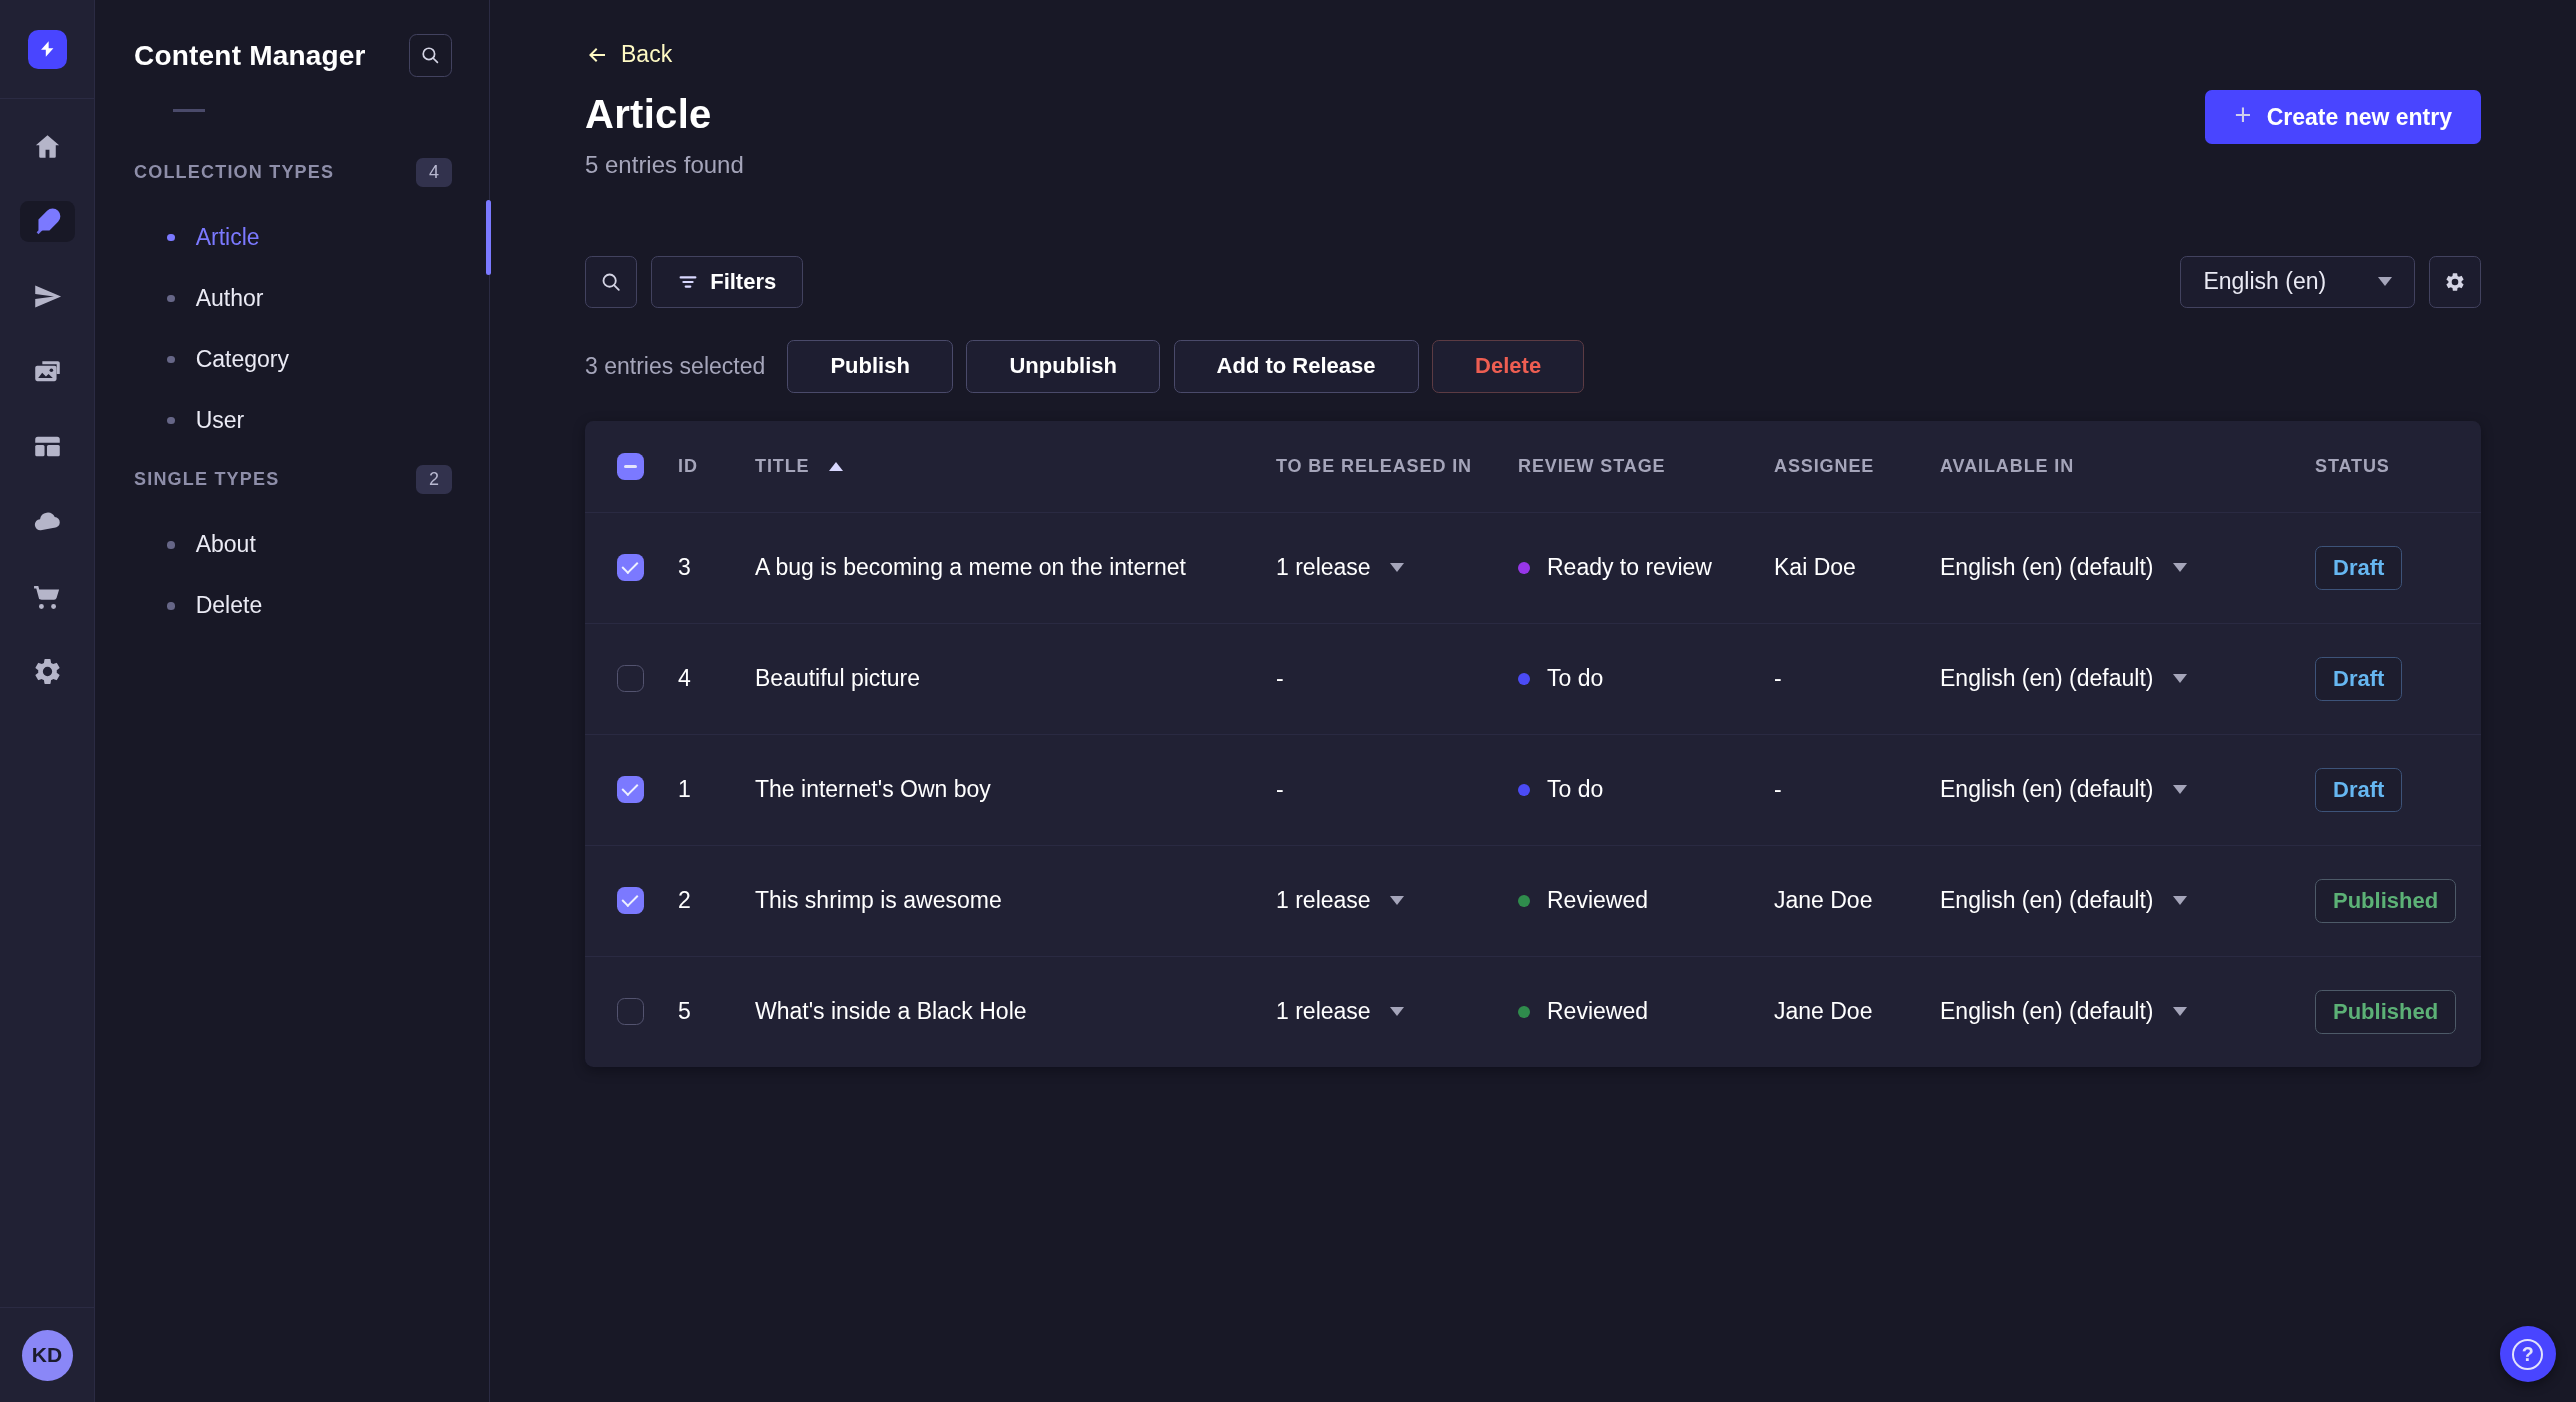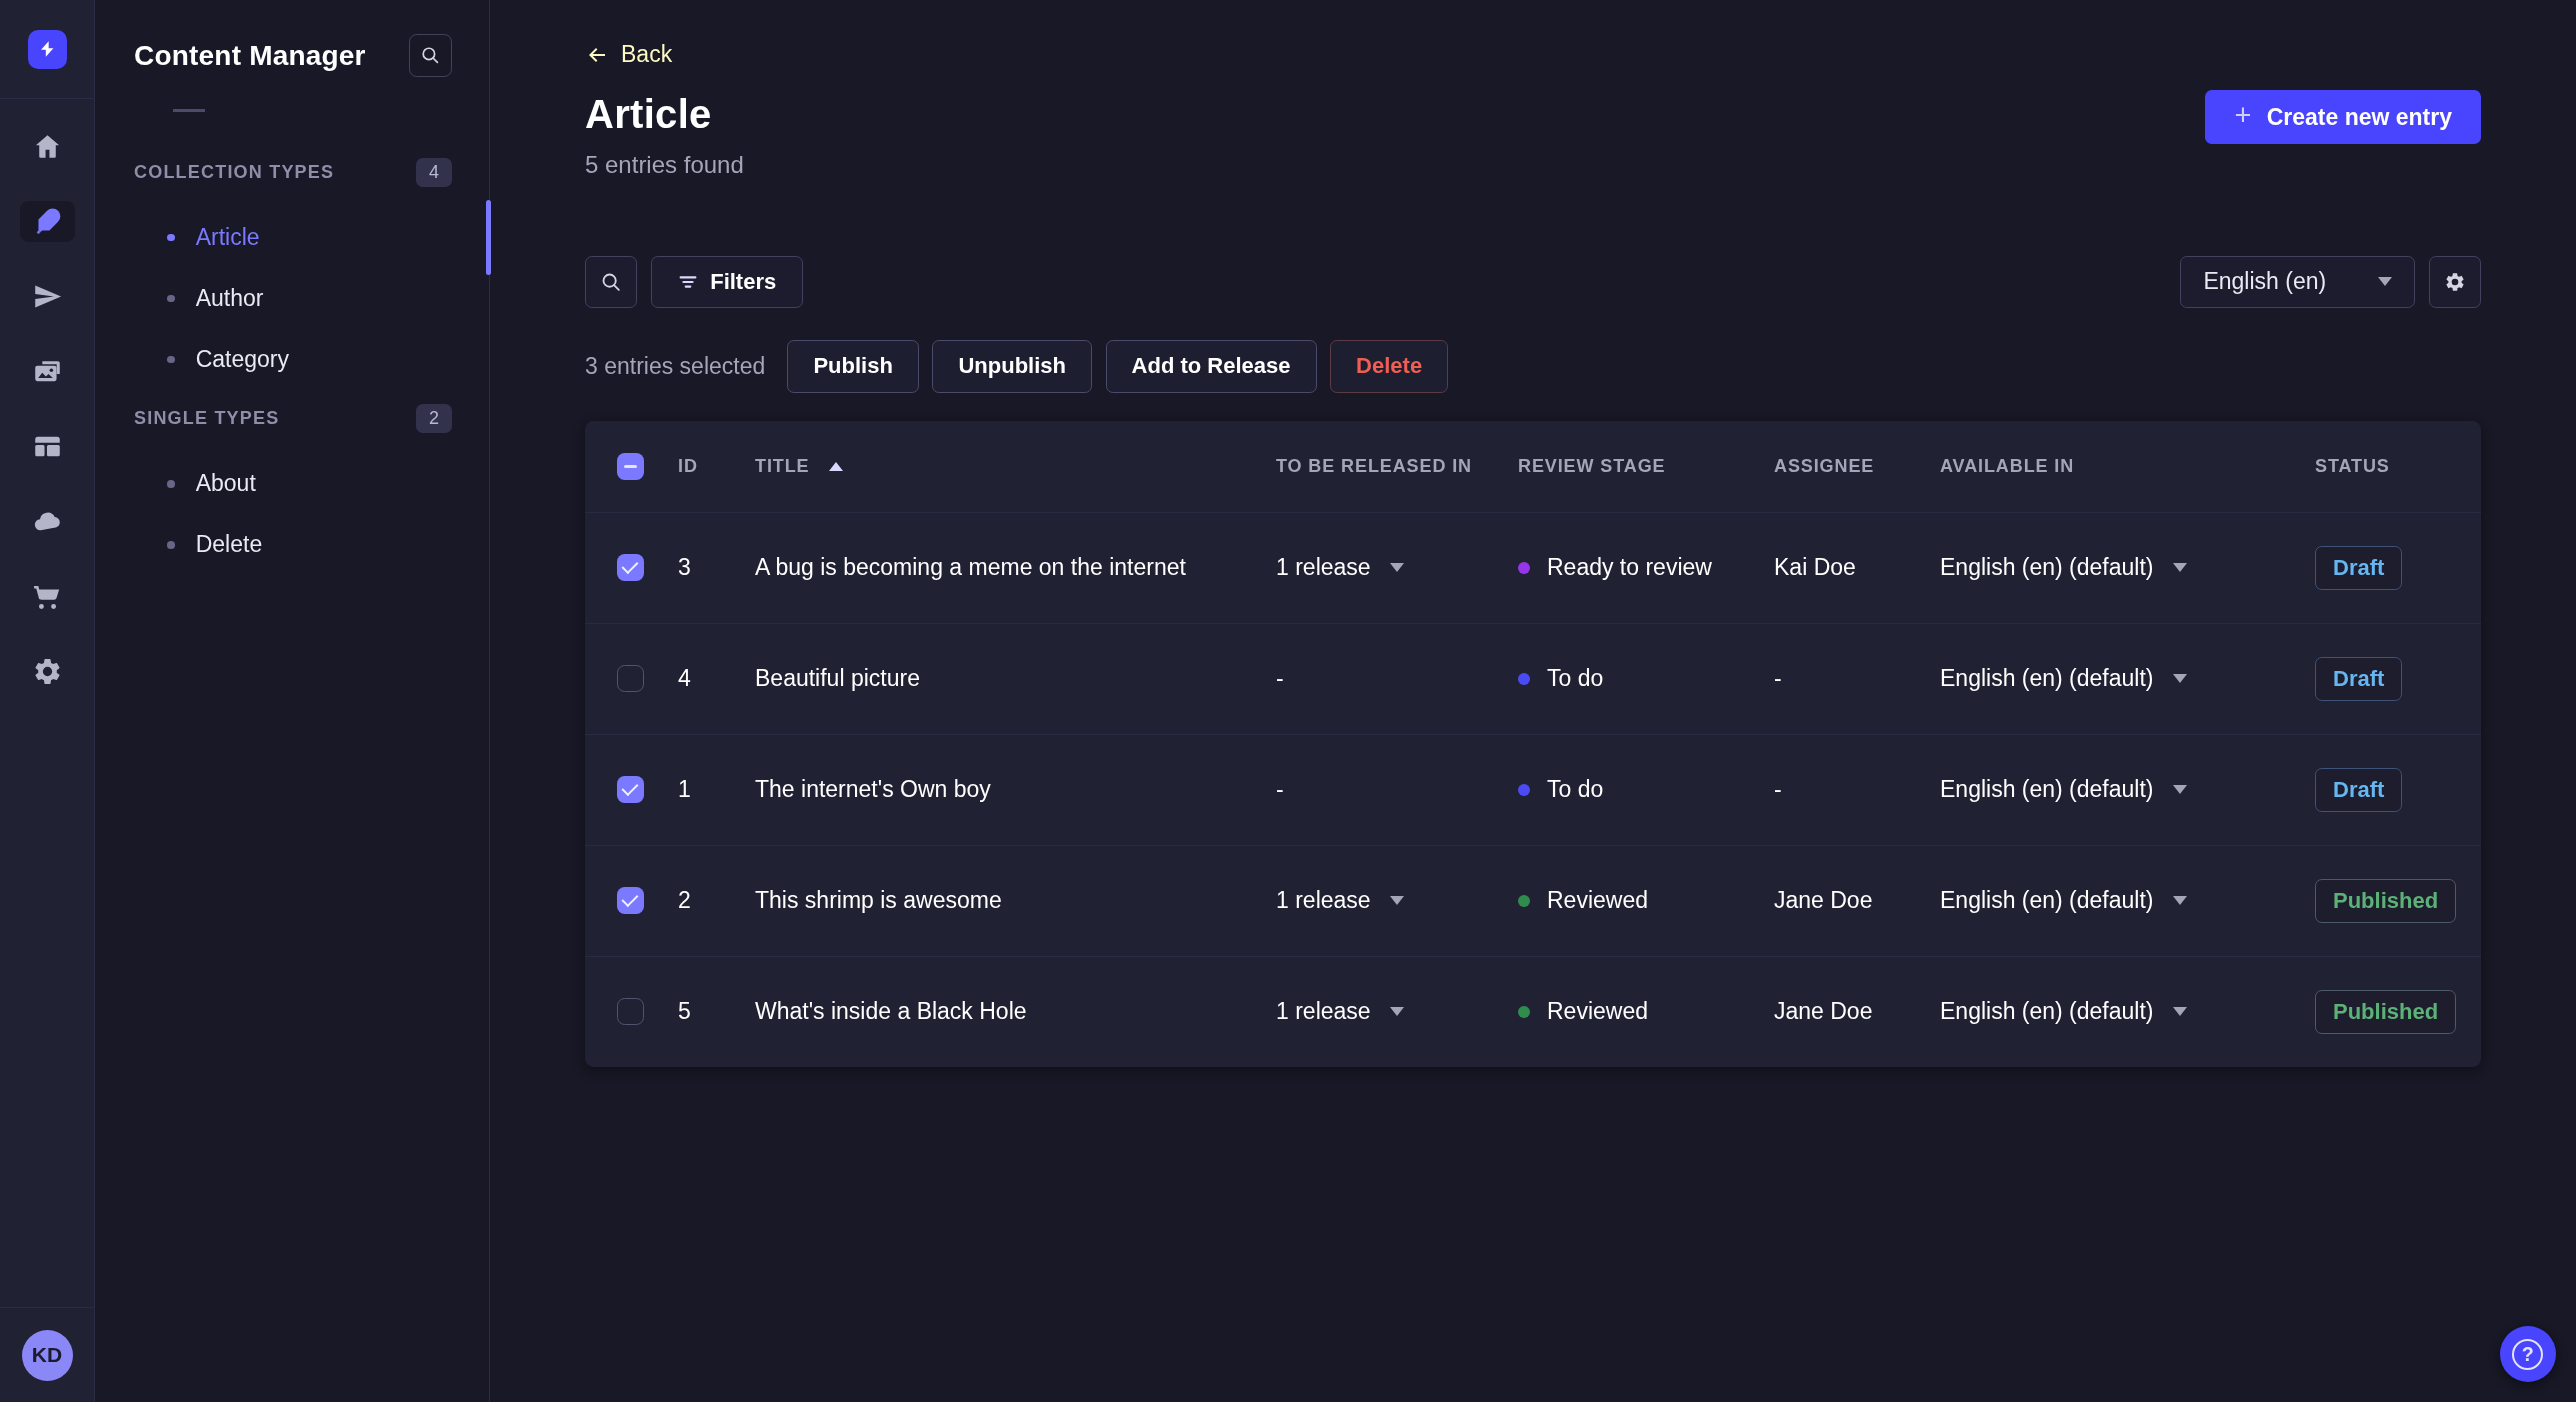--- a/index.html
+++ b/index.html
@@ -70,21 +70,21 @@
   .tool-btn { height:52px; border-radius:6.8px; border:1.7px solid #42425f; background:#1c1c2e; color:#fff;
     display:flex; align-items:center; justify-content:center; cursor:pointer; font-family:inherit; }
   .tool-btn.square { width:52px; color:#d4d4e4; }
   .tool-btn.square svg { width:22px; height:22px; }
   .filters-btn { padding:0 25.6px; gap:11px; font-size:22px; font-weight:600; }
   .filters-btn svg { width:22px; height:22px; color:#d9d8ff; }
   .locale-select { min-width:235px; padding:0 22px; justify-content:space-between; font-size:23px; color:#eaeaf4; }
 
   .selection-row { margin-top:32px; display:flex; align-items:center; gap:13.6px; }
   .selection-text { color:#a5a5ba; margin-right:8.5px; }
-  .action-btn { height:53px; padding:0 25px; border-radius:6.8px; background:#1e1e31; border:1.7px solid #4a4a6a;
+  .action-btn { height:53px; padding:0 42px; border-radius:6.8px; background:#1e1e31; border:1.7px solid #4a4a6a;
     color:#fff; font-size:22px; font-weight:600; cursor:pointer; font-family:inherit; }
   .action-btn.danger { color:#ee5e52; border-color:#5c3b43; }
 
   
   .table-card { margin-top:28px; background:#212134; border-radius:8.5px;
     box-shadow:0 3.4px 12px rgba(3,3,10,.35); }
   .trow { display:grid;
     grid-template-columns:61px 77px 521px 242px 256px 166px 375px 1fr;
     align-items:center; padding:0 20.4px 0 32px; }
   .trow.head { height:91px; }
@@ -206,20 +206,23 @@
         <div class="sn-item active">
           <span>Article</span>
           <span class="active-bar"></span>
         </div>
         <div class="sn-item">
           <span>Author</span>
         </div>
         <div class="sn-item">
           <span>Category</span>
         </div>
+        <div class="sn-item">
+          <span>User</span>
+        </div>
       </div>
     </div>
 
     <div class="sn-section">
       <div class="sn-section-head">
         <span class="sn-section-label">SINGLE TYPES</span>
         <span class="sn-badge">2</span>
       </div>
       <div class="sn-items">
         <div class="sn-item">

